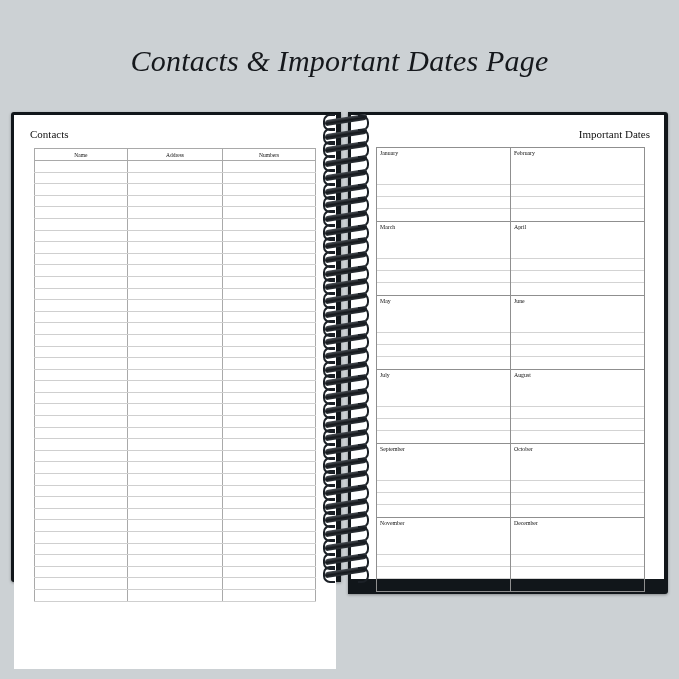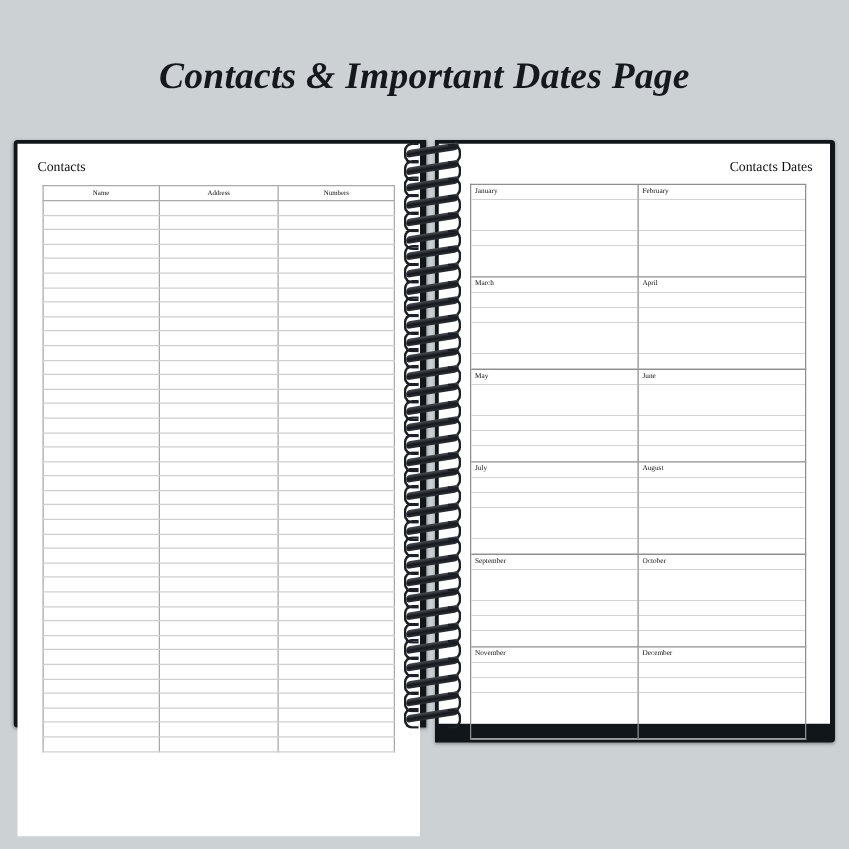--- a/index.html
+++ b/index.html
@@ -19,21 +19,21 @@
     height: 679px;
   }
   .title {
     position: absolute;
     top: 44px;
     left: 0;
     width: 679px;
     text-align: center;
     font-family: "Liberation Serif", serif;
     font-size: 30px;
-    font-weight: bold;
+    font-weight: normal;
     font-style: italic;
     color: #15181c;
     letter-spacing: 0.2px;
   }
   .notebook {
     position: absolute;
     left: 11px;
     top: 112px;
     width: 657px;
     height: 470px;
@@ -416,21 +416,21 @@
                 <td class="col-addr"></td>
                 <td class="col-num"></td>
               </tr>
             </tbody>
         </table>
       </div>
     </div>
 
     <div class="cover-right">
       <div class="sheet-right">
-        <div class="dates-label">Contacts Dates</div>
+        <div class="dates-label">Important Dates</div>
         <div class="months-grid" id="months-grid">
             <div class="month-cell">
               <div class="month-name">January</div>
             </div>
             <div class="month-cell">
               <div class="month-name">February</div>
             </div>
             <div class="month-cell">
               <div class="month-name">March</div>
             </div>

